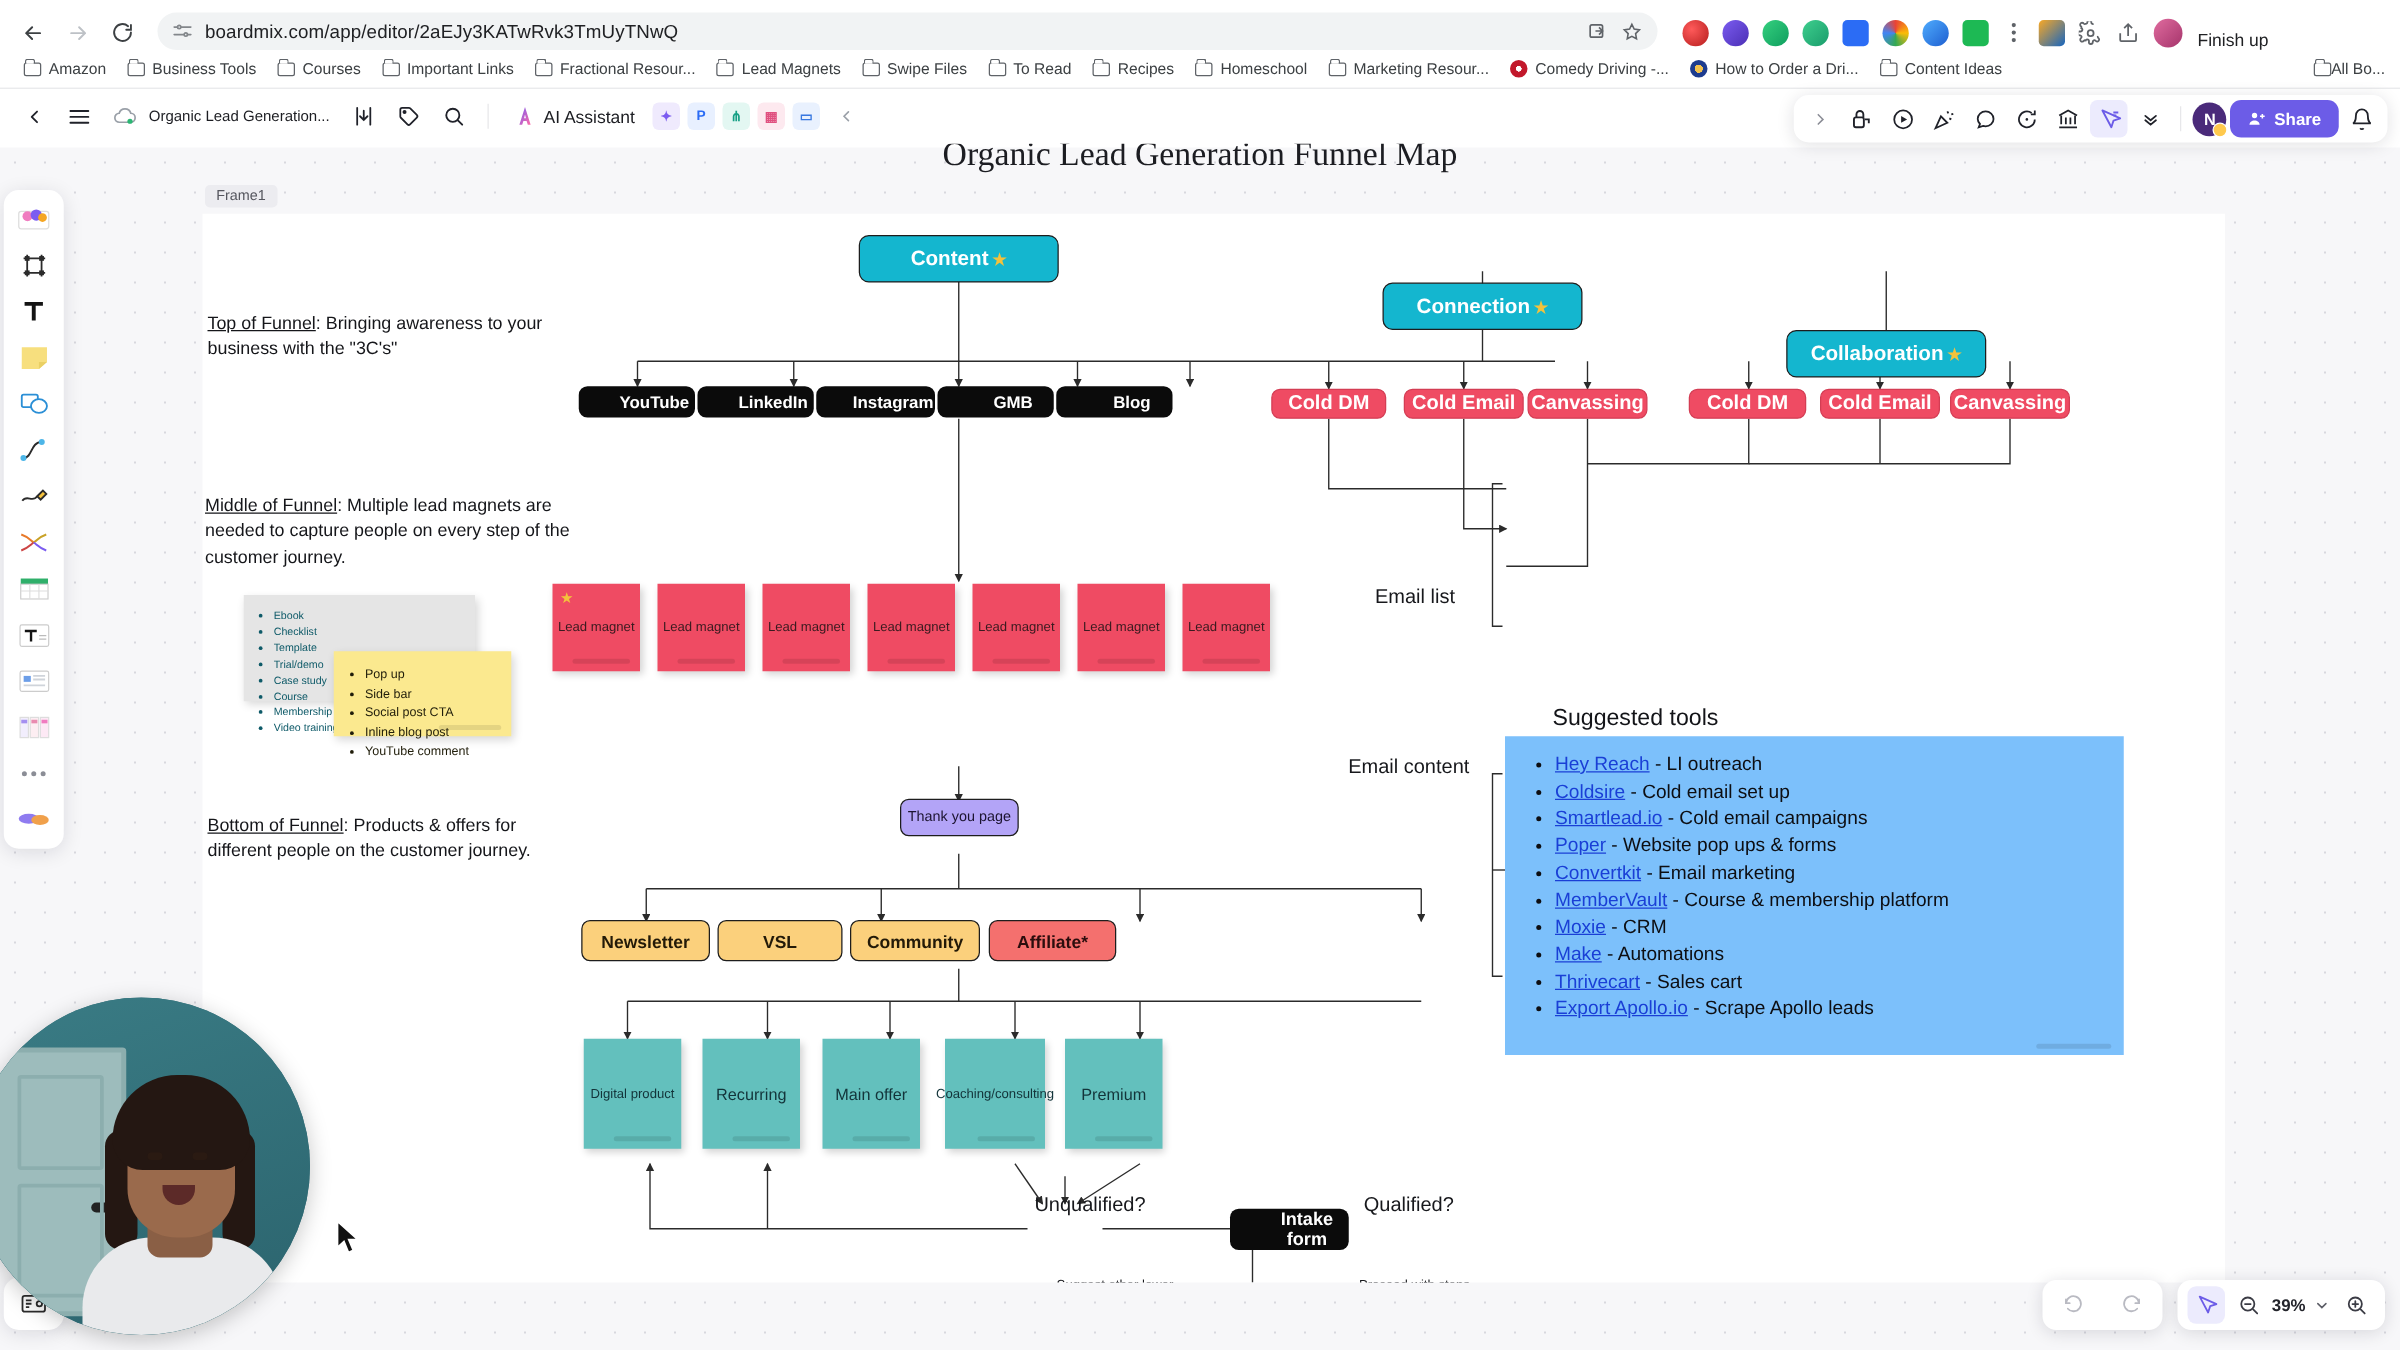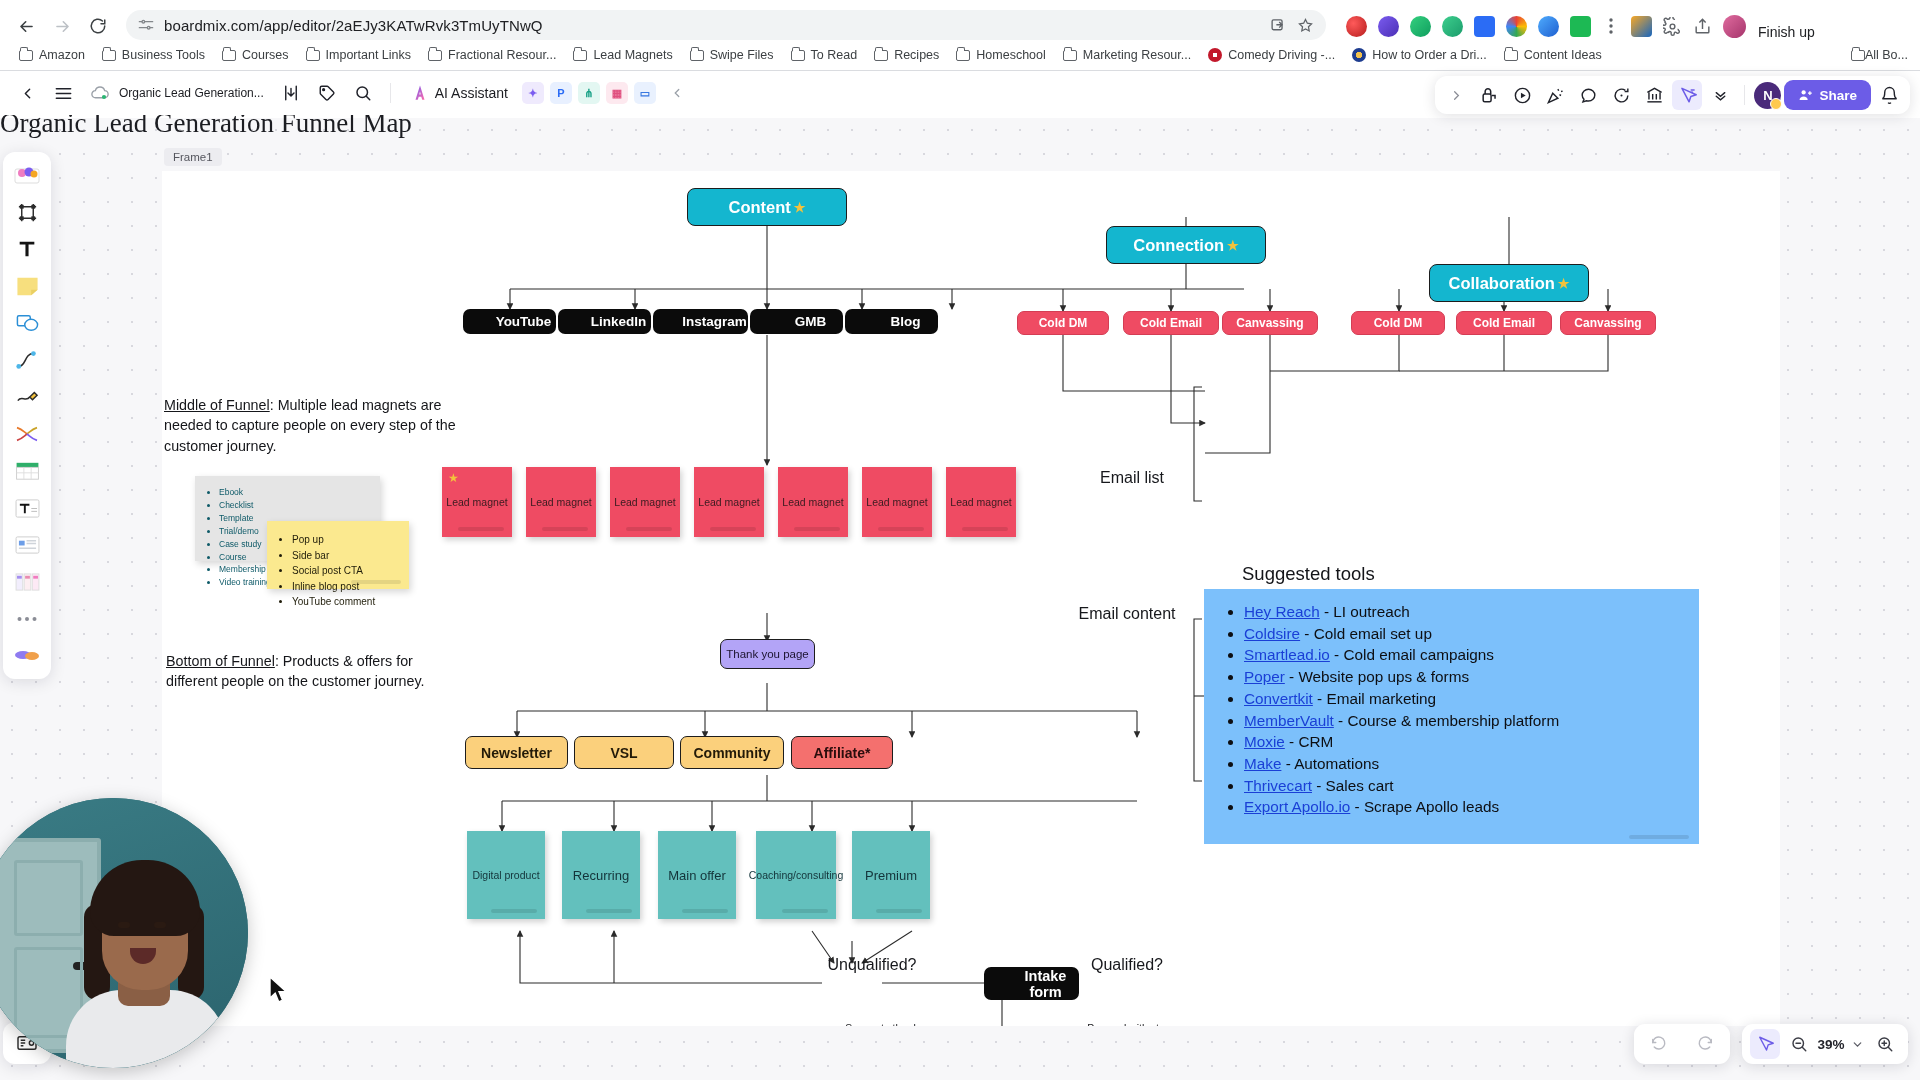--- a/index.html
+++ b/index.html
@@ -112,21 +112,21 @@
 
   
   .canvas {
     position: absolute; top: 118px; left:0; right:0; bottom:0;
     background: #f7f7f9;
     background-image: radial-gradient(#d8d8de 1px, transparent 1px);
     background-size: 24px 24px;
   }
   .board-title {
     position: absolute; top: 108px; left: 0; right: 0;
-    font-size: 27px; color: #1c1d22;
+    text-align: center; font-size: 27px; color: #1c1d22;
     font-family: "Liberation Serif", serif; font-weight: 400; z-index: 5;
   }
   .frame-label {
     position: absolute; left: 164px; top: 148px;
     background: #ececf0; color: #55565e; font-size: 11.5px;
     padding: 3px 9px; border-radius: 4px; z-index: 6;
   }
   .frame {
     position: absolute; left: 162px; top: 171px;
     width: 1618px; height: 855px; background: #ffffff;
@@ -206,21 +206,21 @@
     border-radius: 7px; font-weight: bold; text-align:center;
   }
   .teal-box {
     background: #14b6cf; border: 1.6px solid #1d1d1d; color:#fff;
     font-size: 16.5px; border-radius: 8px; position: relative;
   }
   .black-pill {
     background: #0b0b0b; color:#fff; font-size: 13.5px; border-radius: 7px; padding-left: 28px;
   }
   .red-pill {
-    background: #ef4b63; color:#fff; font-size: 12px; border-radius: 7px;
+    background: #ef4b63; color:#fff; font-size: 16px; border-radius: 7px;
     border: 1px solid #d43d54;
   }
   .sticky {
     position:absolute; background:#ef4b63; color:#3a1b20;
     font-size: 10.5px; text-align:center;
     display:flex; align-items:center; justify-content:center;
     box-shadow: 2px 3px 6px rgba(0,0,0,.18);
   }
   .sticky .sig {
     position:absolute; right:8px; bottom:6px; height:4px; width:46px;
@@ -615,20 +615,23 @@
       <path d="M750,760 L700,792" marker-end="url(#ah)"></path>
       <path d="M690,770 L690,792" marker-end="url(#ah)"></path>
 
       <path d="M660,812 L358,812 L358,760" marker-end="url(#ah)"></path>
       <path d="M452,812 L452,760" marker-end="url(#ah)"></path>
 
       <path d="M720,812 L840,812 L840,965" marker-end="url(#ah)"></path>
     </g>
   </svg>
 
+  <div class="heading-txt" style="left:4px; top:78px; width:300px;">
+    <u>Top of Funnel</u><span>: Bringing awareness to your business with the "3C's"</span>
+  </div>
   <div class="heading-txt" style="left:4px; top:480px; width:300px;">
     <u>Bottom of Funnel</u><span>: Products &amp; offers for different people on the customer journey.</span>
   </div>
   <div class="heading-txt" style="left:2px; top:224px; width:300px;">
     <u>Middle of Funnel</u><span>: Multiple lead magnets are needed to capture people on every step of the customer journey.</span>
   </div>
 
   <div class="teal-box pill" style="left:525px; top:17px; width:160px; height:38px;">
     <span>Content</span>
       <span class="starglyph" style="margin-left:3px;">★</span>

